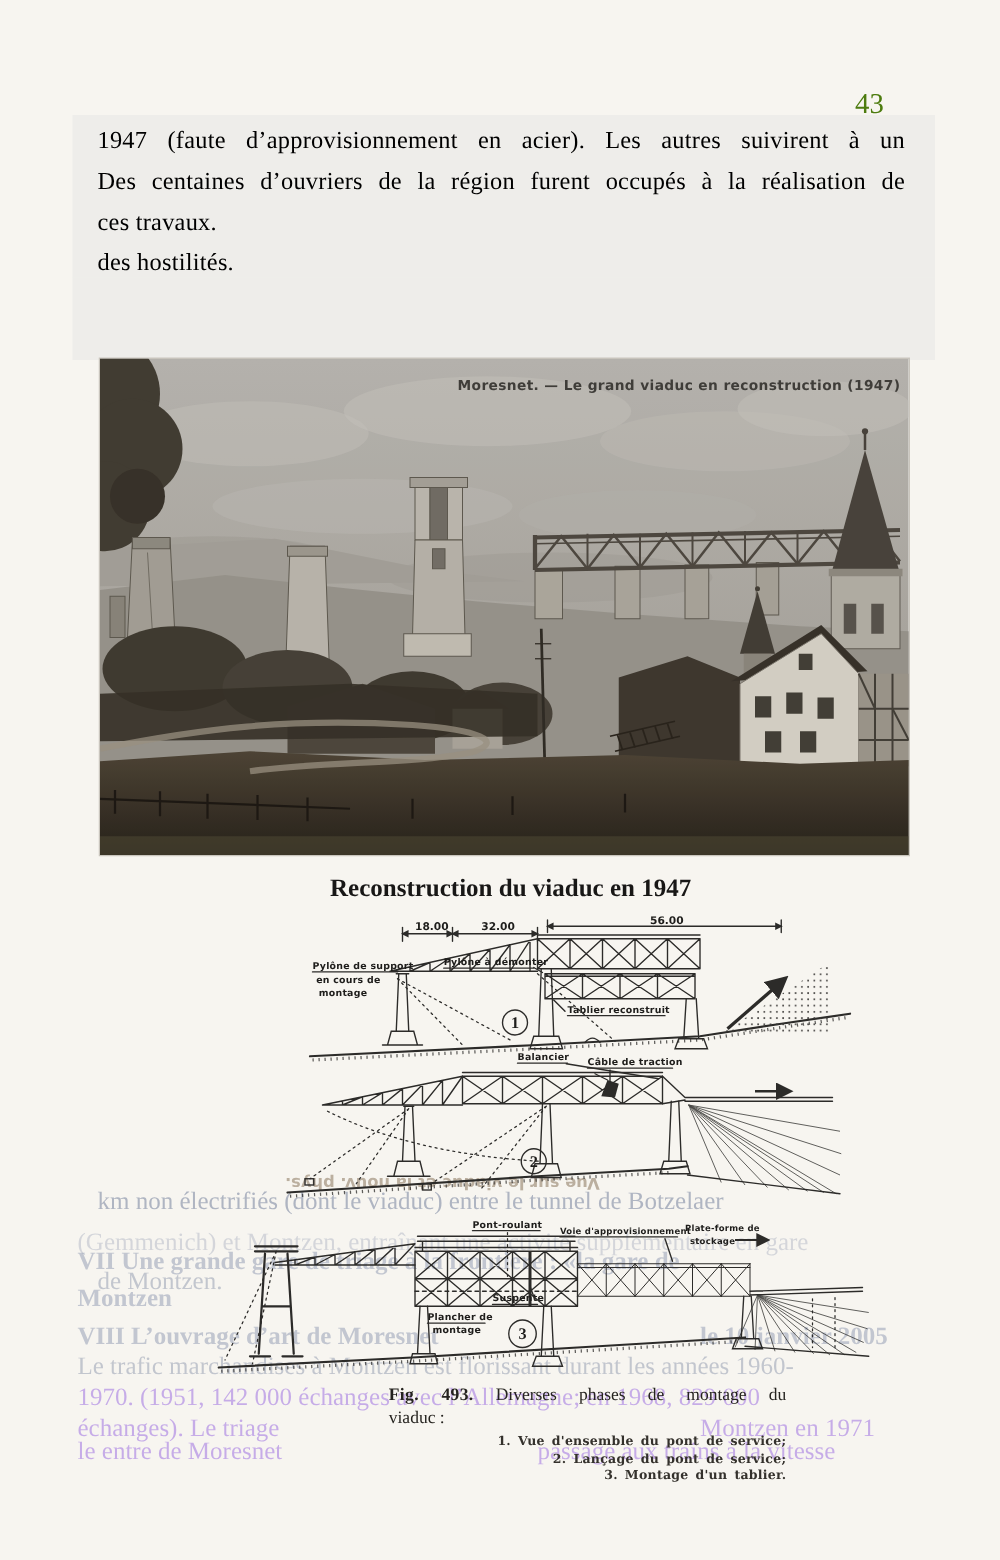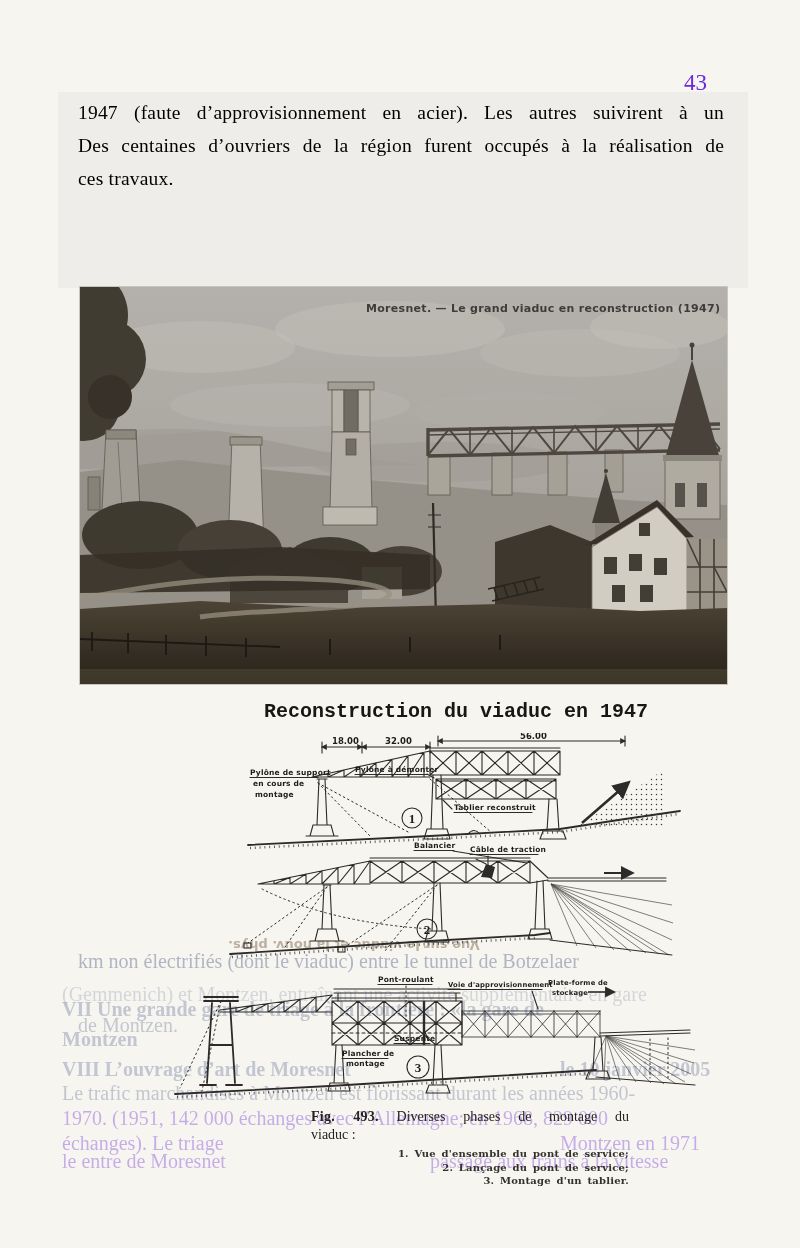--- a/index.html
+++ b/index.html
@@ -5,32 +5,32 @@
   html,body{margin:0;padding:0;background:#e8e6e1;}
   .page{position:relative;width:800px;height:1248px;background:#f7f5f0;overflow:hidden;
         font-family:"Liberation Serif",serif;}
   .shade{position:absolute;background:rgba(193,199,203,0.16);pointer-events:none;}
   
   .bodytext{position:absolute;left:78px;top:97px;width:646px;font-size:19.5px;
             line-height:32.8px;color:#000000;letter-spacing:.2px;}
   .bl{white-space:nowrap;}
   .j{text-align:justify;text-align-last:justify;white-space:normal;}
   .ind{text-indent:24px;}
-  .pagenum{position:absolute;left:684px;top:70px;font-size:23px;color:#6d28d9;text-align:center;}
+  .pagenum{position:absolute;left:684px;top:70px;font-size:23px;color:#4d7c0f;text-align:center;}
   
   .g{position:absolute;font-family:Liberation Serif, serif;white-space:nowrap;color:#98a0b3;z-index:1;}
   .g20{font-size:20px;}
   .gf1{opacity:.75;}
   .gf2{opacity:.45;color:#aab0c0;}
   .gf3{opacity:.55;}
   .gf4{opacity:.35;color:#6d28d9;}
   .gb{font-weight:bold;color:#97a0b6;}
   .gflip{transform:rotate(180deg);font:bold 13px "DejaVu Sans",sans-serif;color:#a2927e;opacity:.7;}
   
-  .dtitle{position:absolute;left:264px;top:700px;font-size:20px;font-weight:bold;color:#181716;z-index:4;font-family:Liberation Mono, monospace;}
+  .dtitle{position:absolute;left:264px;top:700px;font-size:20px;font-weight:bold;color:#181716;z-index:4;}
   .diag{position:absolute;left:80px;top:733px;z-index:3;}
   .photo{position:absolute;left:80px;top:287px;z-index:2;box-shadow:0 0 0 1px #c9c5bd;}
   .k{stroke:#2c2b29;fill:none;stroke-width:1.1;stroke-linecap:round;}
   .kt{stroke-width:1.8;}
   .k8{stroke-width:.8;}
   .kd{stroke-dasharray:1.6 3.2;stroke-width:1;}
   .hat{stroke:#2c2b29;fill:none;stroke-width:2.6;stroke-dasharray:1 3.8;opacity:.75;}
   .fillk{fill:#2c2b29;stroke:none;}
   text.lb{font:bold 7.5px "DejaVu Sans",sans-serif;fill:#1e1d1b;letter-spacing:.2px;}
   text.lb7{font-size:6.8px;}
@@ -69,20 +69,21 @@
     <div class="g g20 gf4" style="left:62px;top:1150px;">le entre de Moresnet</div>
     <div class="g g20 gf4" style="left:430px;top:1150px;">passage aux trains à la vitesse</div>
   </div>
 
   <div class="pagenum">43</div>
 
   <div class="bodytext">
     <div class="bl j">1947 (faute d’approvisionnement en acier). Les autres suivirent à un</div>
     <div class="bl j">Des centaines d’ouvriers de la région furent occupés à la réalisation de</div>
     <div class="bl">ces travaux.</div>
+    <div class="bl">des hostilités.</div>
   </div>
 
   <svg class="photo" width="647" height="397" viewBox="0 0 647 397">
     <defs>
       <linearGradient id="skyg" x1="0" y1="0" x2="0" y2="1">
         <stop offset="0" stop-color="#b7b5b1"></stop>
           <stop offset="1" stop-color="#a6a39e"></stop>
       </linearGradient>
       <linearGradient id="fgg" x1="0" y1="0" x2="0" y2="1">
         <stop offset="0" stop-color="#4a4134"></stop>

